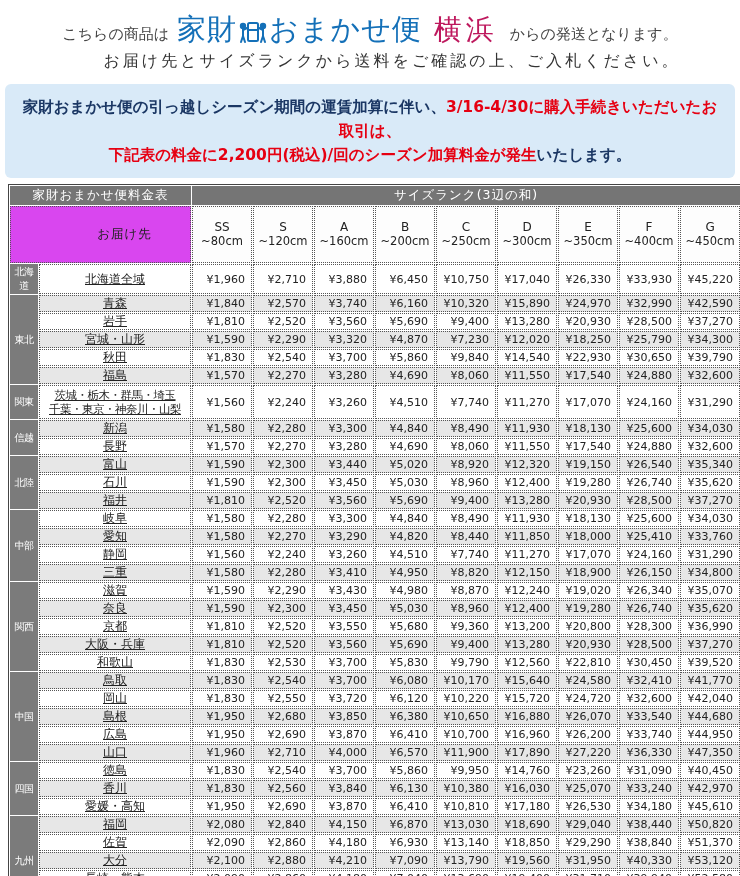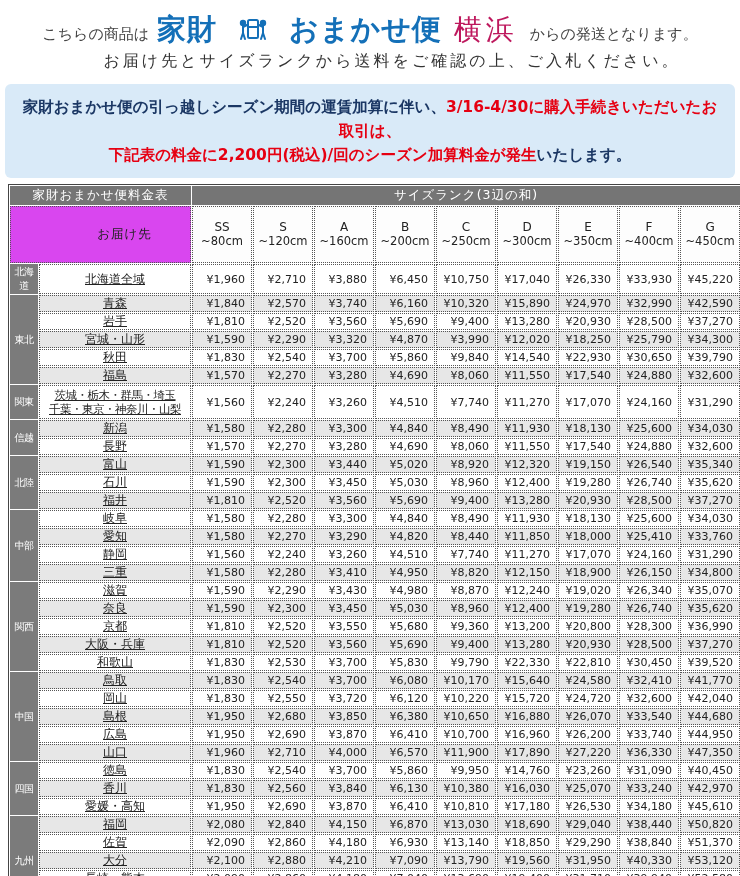--- a/index.html
+++ b/index.html
@@ -13,22 +13,22 @@
     font-family:"DejaVu Sans","Liberation Sans",sans-serif; color:#222;
   }
   .page{width:740px; padding-top:10px;}
   
   .headline{
     display:flex; justify-content:center; align-items:baseline; gap:8px;
     white-space:nowrap;
   }
   .headline .small{font-size:15px; color:#444;}
   .logo{
-    color:var(--logo-blue); font-weight:bold; font-size:29px;
-    display:inline-flex; align-items:center; letter-spacing:1px;gap:20px;
+    color:var(--logo-blue); font-weight:normal; font-size:29px;
+    display:inline-flex; align-items:flex-end; letter-spacing:1px;
   }
   .logo .movers{display:inline-block; margin:0 1px; position:relative; top:3px;}
   .origin{font-size:28px; color:#be185d; letter-spacing:4px; margin:0 4px;}
   .subtitle{
     text-align:center; font-size:16px; color:#333; letter-spacing:3px;
     margin-top:1px;
     padding-left:44px;
   }
   
   .notice{
@@ -200,21 +200,21 @@
           <td class="price">¥20,930</td>
           <td class="price">¥28,500</td>
           <td class="price">¥37,270</td>
         </tr>
         <tr class="shade">
           <td class="pref">宮城・山形</td>
           <td class="price">¥1,590</td>
           <td class="price">¥2,290</td>
           <td class="price">¥3,320</td>
           <td class="price">¥4,870</td>
-          <td class="price">¥3,990</td>
+          <td class="price">¥7,230</td>
           <td class="price">¥12,020</td>
           <td class="price">¥18,250</td>
           <td class="price">¥25,790</td>
           <td class="price">¥34,300</td>
         </tr>
         <tr>
           <td class="pref">秋田</td>
           <td class="price">¥1,830</td>
           <td class="price">¥2,540</td>
           <td class="price">¥3,700</td>
@@ -411,21 +411,21 @@
           <td class="price">¥28,500</td>
           <td class="price">¥37,270</td>
         </tr>
         <tr>
           <td class="pref">和歌山</td>
           <td class="price">¥1,830</td>
           <td class="price">¥2,530</td>
           <td class="price">¥3,700</td>
           <td class="price">¥5,830</td>
           <td class="price">¥9,790</td>
-          <td class="price">¥22,330</td>
+          <td class="price">¥12,560</td>
           <td class="price">¥22,810</td>
           <td class="price">¥30,450</td>
           <td class="price">¥39,520</td>
         </tr>
         <tr class="shade">
           <td class="region" rowspan="5">中国</td>
           <td class="pref">鳥取</td>
           <td class="price">¥1,830</td>
           <td class="price">¥2,540</td>
           <td class="price">¥3,700</td>

